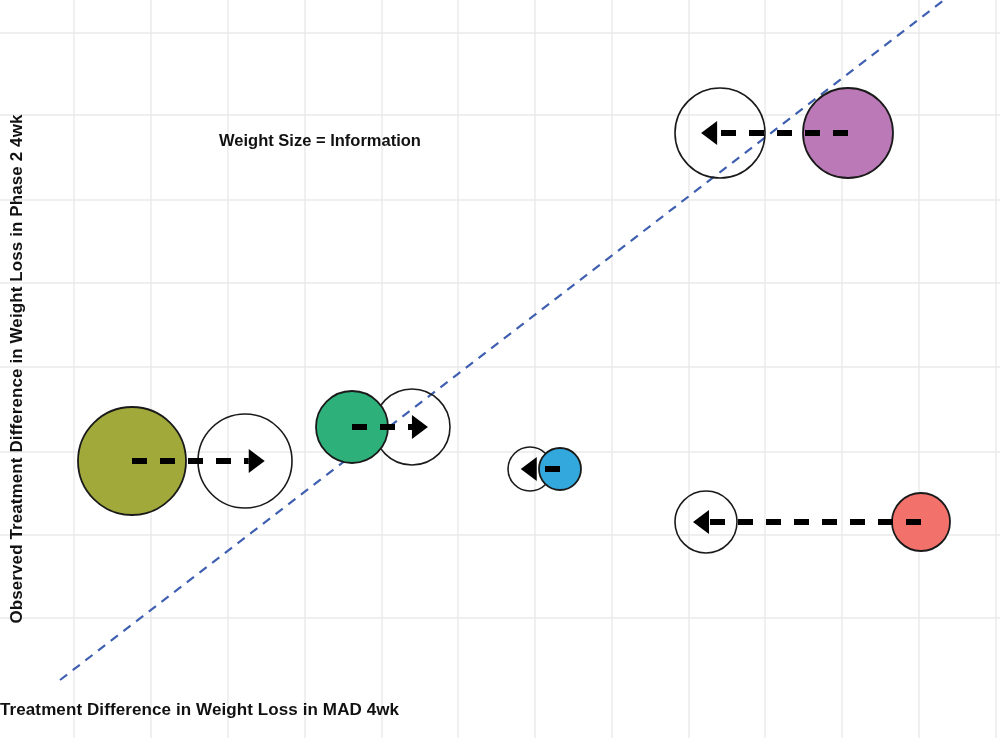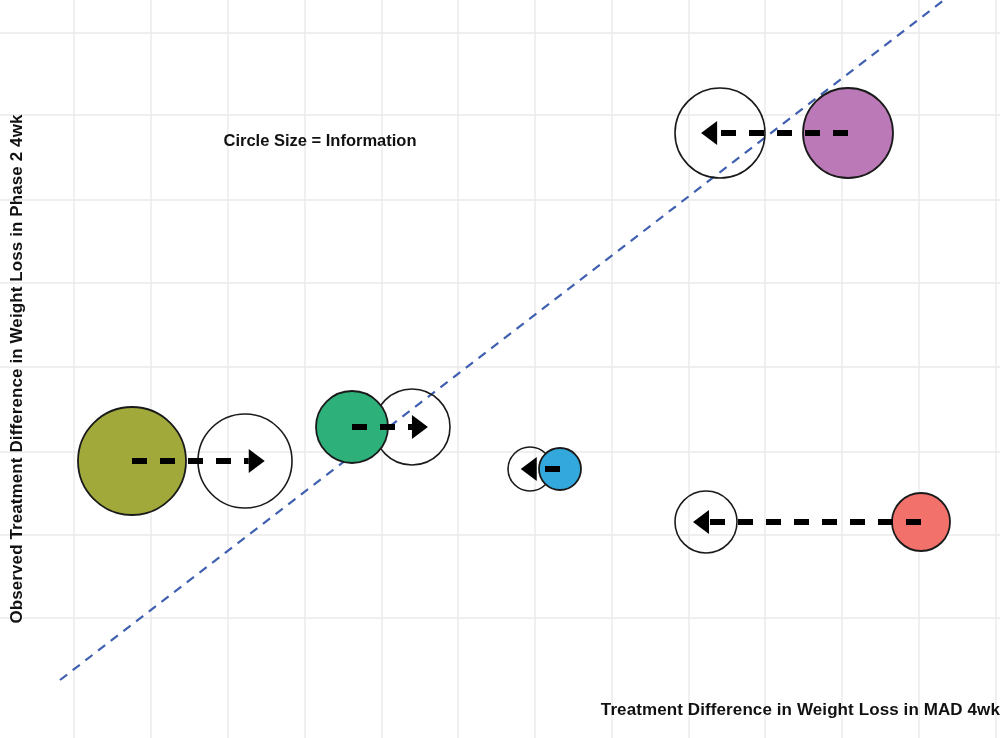--- a/index.html
+++ b/index.html
@@ -41,21 +41,21 @@
     line-height: 34px;
     text-align: center;
     transform-origin: 0 0;
     transform: rotate(-90deg) translate(-738px, 0);
   }
   #x-axis-title {
     font-size: 17px;
     left: 0;
     top: 700px;
     width: 1000px;
-    text-align: right;
+    text-align: left;
   }
   #annotation-text {
     position: absolute;
     font-size: 16.5px;
     font-weight: bold;
     color: #111111;
     white-space: nowrap;
     transform: translate(-50%, -50%);
   }
 </style>
@@ -124,15 +124,15 @@
           <line x1="921" y1="522" x2="708.98" y2="522" stroke="#000000" stroke-width="6" stroke-dasharray="15 13" stroke-linecap="butt"></line>
           <polygon points="692.98,522 708.98,510 708.98,534" fill="#000000"></polygon>
         </g>
       </g>
   </svg>
 
   <div id="y-axis-title" class="axis-title">Observed Treatment Difference in Weight Loss in Phase 2 4wk</div>
 
   <div id="x-axis-title" class="axis-title">Treatment Difference in Weight Loss in MAD 4wk</div>
 
-  <div id="annotation-text" style="left: 320px; top: 140px;">Circle Size = Information</div>
+  <div id="annotation-text" style="left: 320px; top: 140px;">Weight Size = Information</div>
 
 </div>
 
 </body></html>

